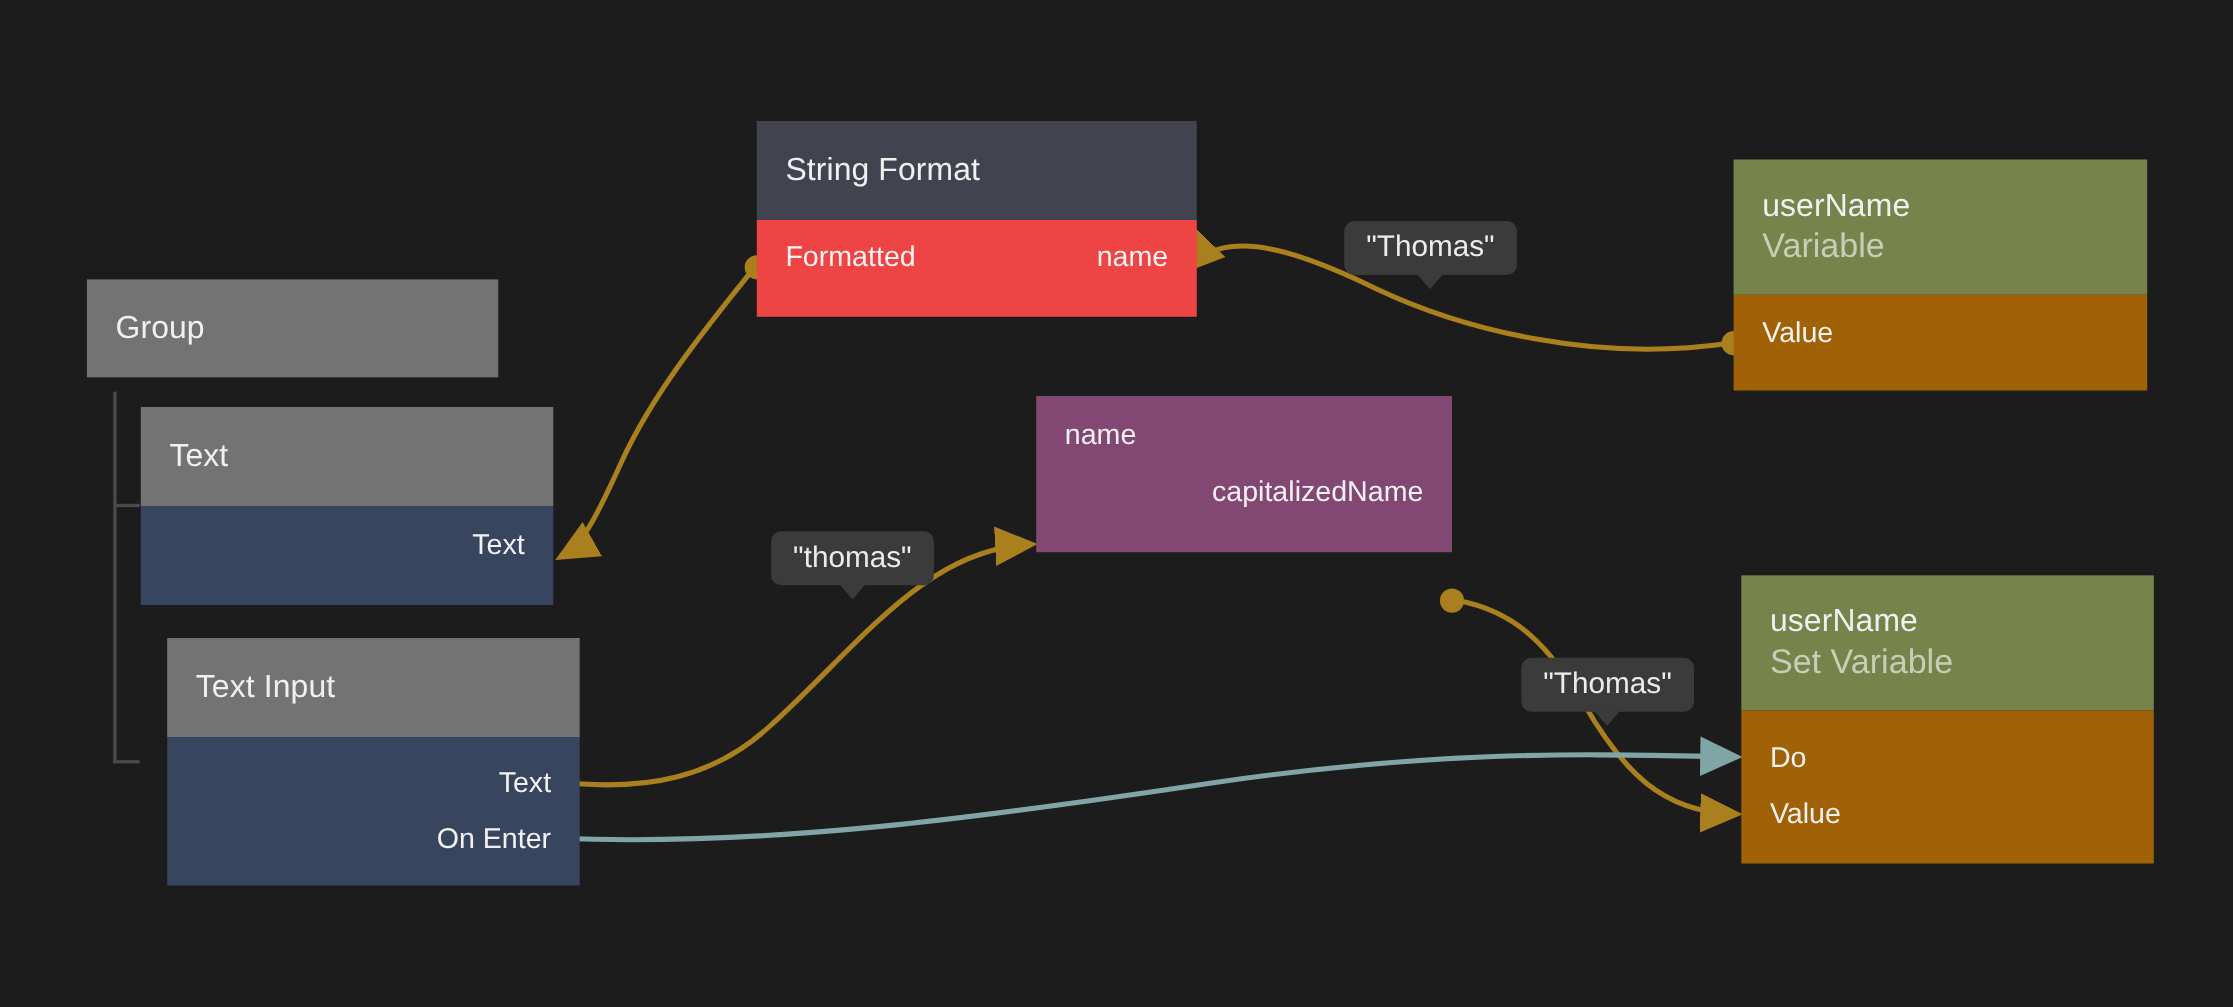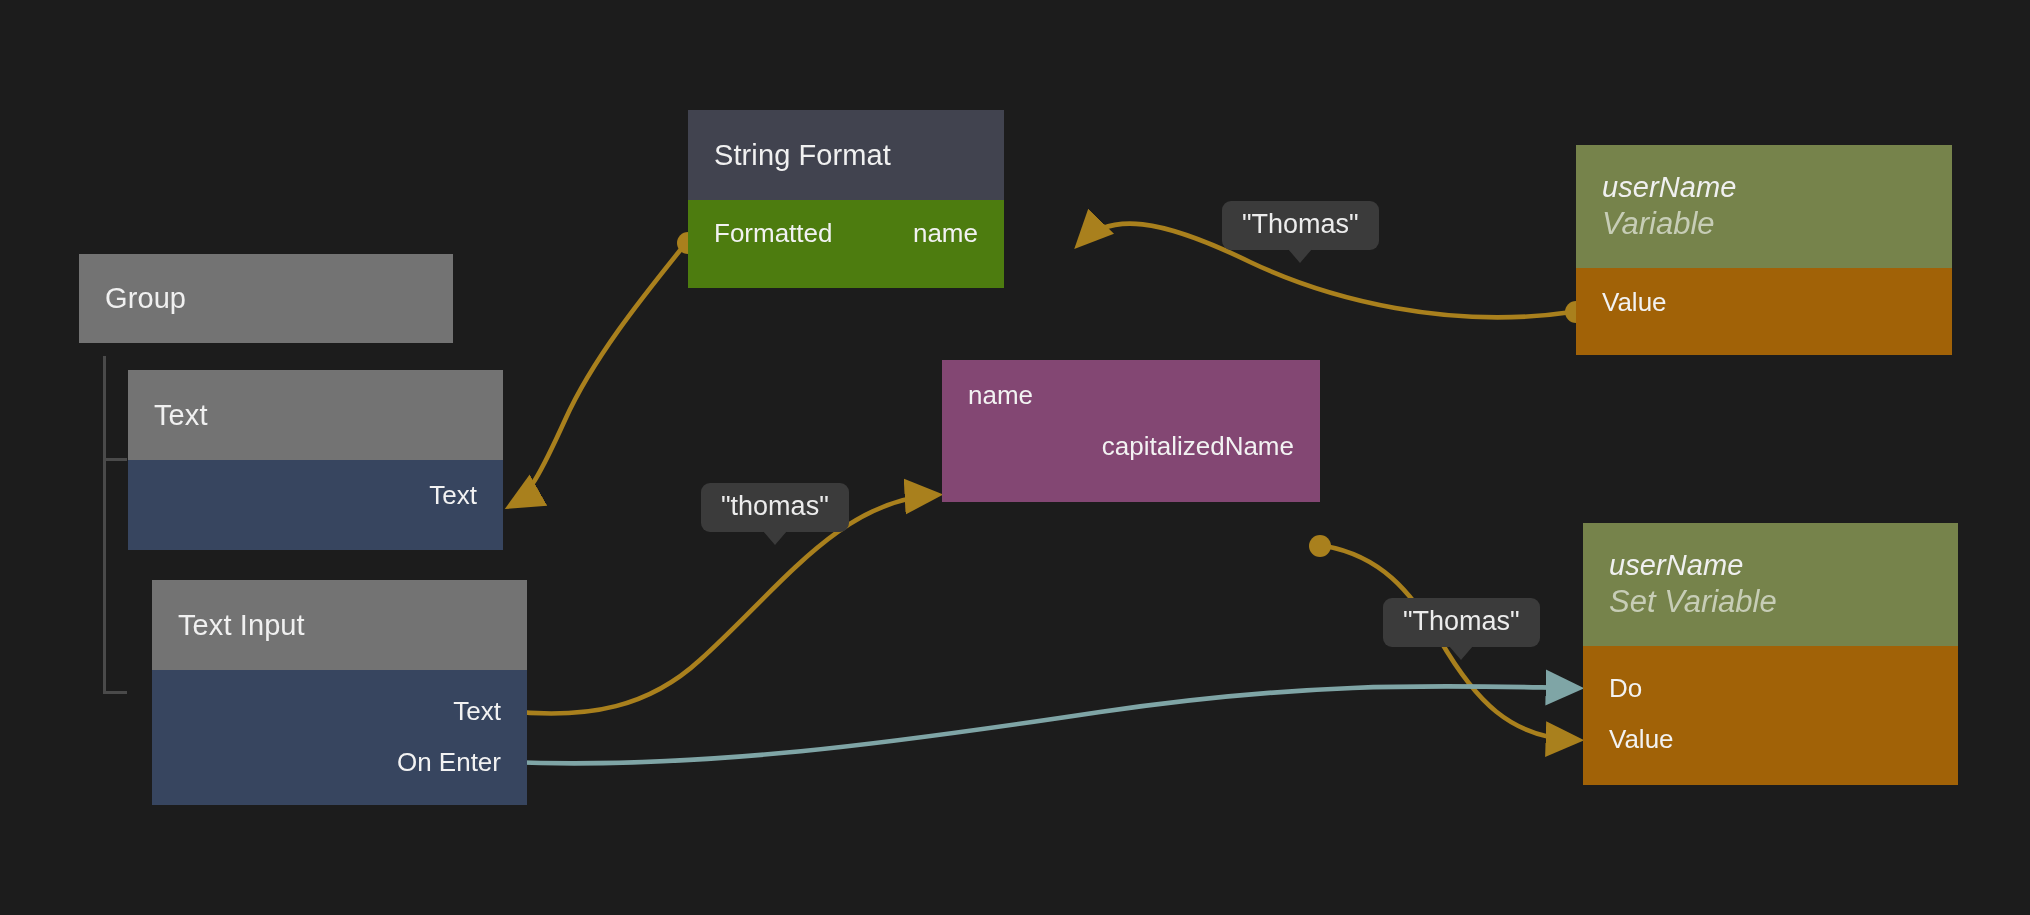--- a/index.html
+++ b/index.html
@@ -18,24 +18,24 @@
 
   .port-row{position:absolute;height:34px;display:flex;align-items:center;}
   .port-row.left{left:26px;}
   .port-row.right{right:26px;}
   .plabel{font-size:26px;color:#f2f2f2;white-space:nowrap;}
 
   
   .blue .nhead{background:#737373;}
   .blue .nbody{background:#38486380;background:#37455f;}
   .gray .nhead{background:#41434f;}
-  .gray .nbody{background:#4d7c0f;}
+  .gray .nbody{background:#ef4444;}
   .purple .nhead{background:#8e4e7e;}
   .purple .nbody{background:#834773;}
-  .green .nhead{background:#76834b;font-style:italic;}
+  .green .nhead{background:#76834b;}
   .green .nbody{background:#a16207;}
 
   .treeline{position:absolute;background:#4a4a4a;z-index:6;}
 
   .tip{position:absolute;z-index:20;background:#3b3b3b;border-radius:9px;
        padding:9px 20px 10px;display:flex;align-items:center;justify-content:center;}
   .tip span{font-size:27px;color:#ececec;white-space:nowrap;line-height:1.1;}
   .tip .tail{position:absolute;bottom:-13px;left:50%;margin-left:-12px;width:0;height:0;
        border-left:12px solid transparent;border-right:12px solid transparent;
        border-top:14px solid #3b3b3b;}
@@ -109,21 +109,21 @@
     <div class="nbody" style="height:135px;">
       <div class="port-row right" style="top:24px;">
         <span class="plabel">Text</span>
       </div>
       <div class="port-row right" style="top:75px;">
         <span class="plabel">On Enter</span>
       </div>
     </div>
   </div>
 
-  <div class="node gray" style="left:688px;top:110px;width:316px;">
+  <div class="node gray" style="left:688px;top:110px;width:400px;">
     <div class="nhead" style="height:90px;">
       <div class="ntitle">String Format</div>
     </div>
     <div class="nbody" style="height:88px;">
       <div class="port-row left" style="top:16px;">
         <span class="plabel">Formatted</span>
       </div>
       <div class="port-row right" style="top:16px;">
         <span class="plabel">name</span>
       </div>

